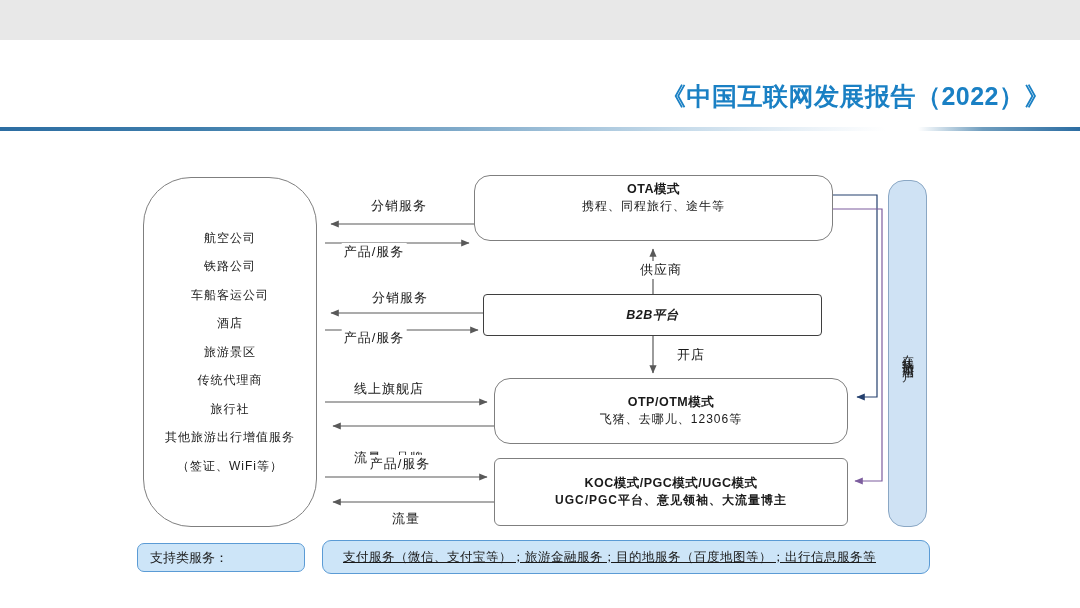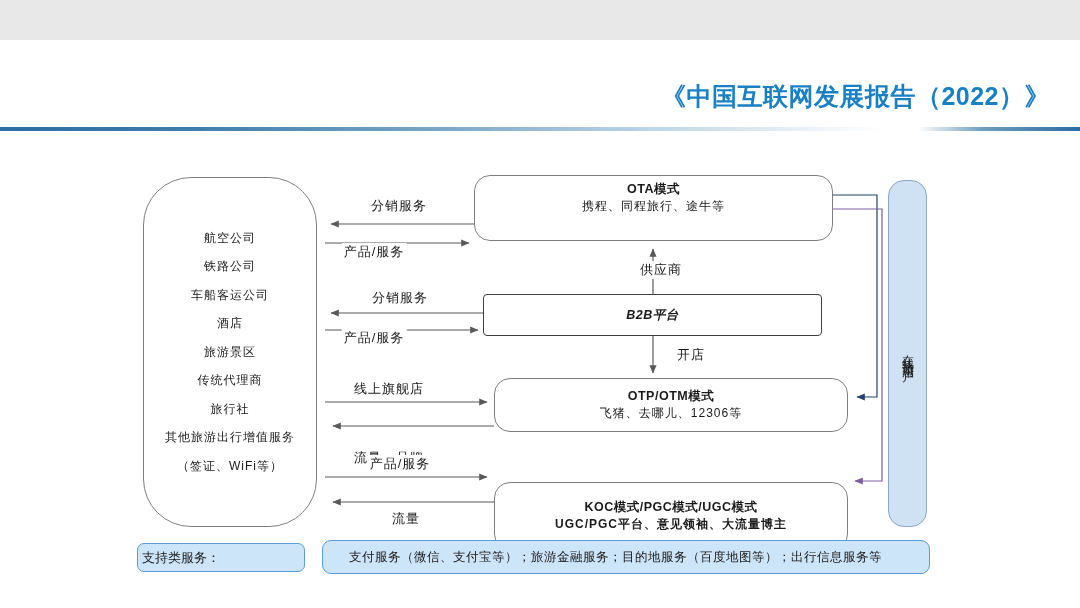--- a/index.html
+++ b/index.html
@@ -31,44 +31,44 @@
   .supplier-item{font-size:12px;line-height:28.5px;color:var(--text);letter-spacing:1px;
     text-align:center;white-space:normal;}
 
   .node{position:absolute;background:#fff;border:1.3px solid var(--node-border);
     display:flex;flex-direction:column;align-items:center;color:var(--text);}
   .node-title{font-size:12.5px;font-weight:bold;line-height:17px;letter-spacing:0.5px;}
   .node-sub{font-size:12px;line-height:17px;letter-spacing:1px;}
   .node-ota{left:474px;top:135px;width:359px;height:66px;border-radius:16px;padding-top:5px;}
   .node-b2b{left:483px;top:254px;width:339px;height:42px;border:1.8px solid var(--b2b-border);
     border-radius:4px;justify-content:center;font-style:italic;}
-  .node-otp{left:494px;top:338px;width:354px;height:54px;border-radius:16px;justify-content:center;}
-  .node-koc{left:494px;top:442px;width:354px;height:68px;border-radius:16px;justify-content:center;}
+  .node-otp{left:494px;top:338px;width:354px;height:66px;border-radius:16px;justify-content:center;}
+  .node-koc{left:494px;top:418px;width:354px;height:68px;border-radius:6px;justify-content:center;}
   .node-koc .node-sub{font-weight:bold;}
 
   .users{position:absolute;left:888px;top:140px;width:39px;height:347px;
     background:var(--users-fill);border:1px solid var(--users-border);border-radius:16px;
     display:flex;align-items:center;justify-content:center;}
   .users-text{writing-mode:vertical-rl;font-size:12px;color:var(--text);letter-spacing:3px;}
 
   .elabel{position:absolute;transform:translate(-50%,-50%);font-size:13px;color:var(--text);
     letter-spacing:1px;white-space:nowrap;background:#fff;padding:0 2px;}
   .el-dist1{left:399px;top:166px;} .el-prod1{left:374px;top:212px;}
   .el-dist2{left:400px;top:258px;} .el-prod2{left:374px;top:298px;}
   .el-flag{left:389px;top:349px;}  .el-tb{left:389px;top:418px;}
   .el-prod3{left:400px;top:424px;} .el-traffic{left:406px;top:479px;}
   .el-supplier{left:661px;top:230px;} .el-open{left:691px;top:315px;}
 
   .support-label-box{position:absolute;left:137px;top:503px;width:168px;height:29px;
     background:var(--support-fill);border:1.4px solid var(--support-border);border-radius:7px;
-    display:flex;align-items:center;padding-left:4px;font-size:13px;color:var(--text);}
+    display:flex;align-items:center;padding-left:12px;font-size:13px;color:var(--text);}
   .support-services-box{position:absolute;left:322px;top:500px;width:608px;height:34px;
     background:var(--support-fill);border:1.4px solid var(--support-border);border-radius:9px;
-    display:flex;align-items:center;padding-left:26px;font-size:12.5px;color:var(--text);
-    letter-spacing:0.5px;}
+    display:flex;align-items:center;padding-left:20px;font-size:12.5px;color:var(--text);
+    letter-spacing:0.5px;text-decoration:underline;}
 </style>
 </head>
 <body>
 
 <div class="slide">
 
   <div class="report-title">《中国互联网发展报告（2022）》</div>
   <div class="gradient-bar"></div>
 
   <svg class="edges" viewBox="0 0 1080 608">

